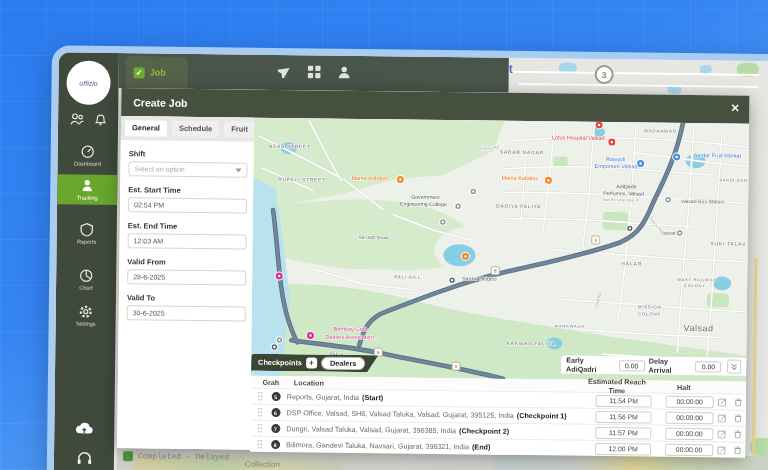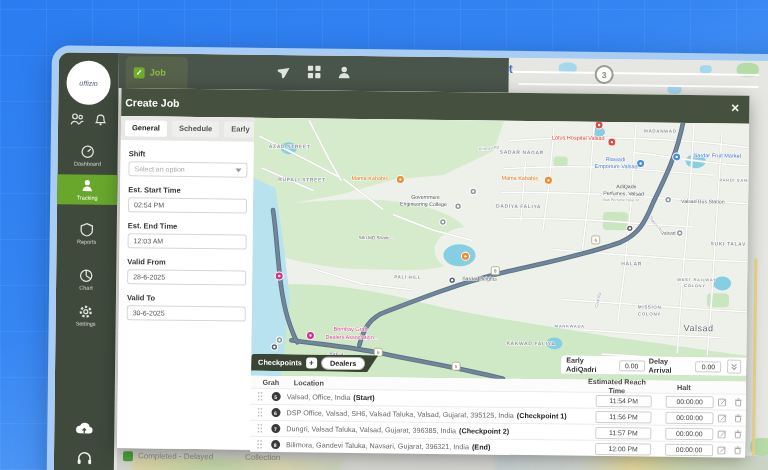--- a/index.html
+++ b/index.html
@@ -34,32 +34,32 @@
   .topbar{position:absolute;left:60px;top:0;width:390px;height:35px;background:#49544a;z-index:4;}
   .job-tab{position:absolute;left:7px;top:3px;width:62px;height:32px;background:#57624d;
     border-radius:5px 5px 0 0;display:flex;align-items:center;gap:5px;padding-left:8px;box-sizing:border-box;}
   .job-check{width:11px;height:11px;background:#6fae2a;border-radius:2px;color:#fff;font-size:8px;
     display:flex;align-items:center;justify-content:center;font-weight:bold;}
   .job-label{color:#8abc3d;font-size:9px;font-weight:bold;}
   .tb-ic{position:absolute;top:10px;}
   
   .understrip{position:absolute;left:63px;top:395px;width:678px;height:65px;background:#d2d3ce;overflow:hidden;}
   .us-icon{position:absolute;left:6px;top:3px;width:10px;height:10px;background:#4f9f3f;border-radius:2px;}
-  .us-t1{position:absolute;left:21px;top:3px;font-size:8px;color:#8b8b86;}
-  .us-t2{position:absolute;left:128px;top:3px;font-size:8px;color:#8b8b86;}
+  .us-t1{position:absolute;left:21px;top:3px;font-size:8px;color:#8b8b86;font-family:Liberation Mono, monospace;}
+  .us-t2{position:absolute;left:128px;top:10px;font-size:8px;color:#8b8b86;}
   .us-blur{position:absolute;left:378px;top:0;width:300px;height:100%;filter:blur(2px);
     background:linear-gradient(100deg,#c5cdd0 0%,#cdd3cd 28%,#e3d79b 45%,#c9d6b2 62%,#ccd2cf 100%);}
   .us-smudge{position:absolute;left:15px;top:9px;width:210px;height:14px;opacity:.75;filter:blur(3px);
     background:linear-gradient(90deg,#dccf8e,#b3cf92 40%,#d8d3a0 70%,#c2cfb4);}
   
   .modal{position:absolute;left:63px;top:35px;width:628px;height:360px;background:#fff;z-index:6;
     box-shadow:0 4px 18px rgba(0,0,0,.35);}
   .m-header{position:absolute;left:0;top:0;width:100%;height:28px;background:#46503f;
     display:flex;align-items:center;}
-  .m-title{color:#fff;font-size:10.5px;font-weight:bold;margin-left:4px;}
+  .m-title{color:#fff;font-size:10.5px;font-weight:bold;margin-left:12px;}
   .m-close{position:absolute;right:10px;top:4px;color:#f2f2f0;font-size:14px;font-weight:bold;cursor:default;}
   .leftcol{position:absolute;left:0;top:28px;width:133px;height:332px;background:#fff;}
   .tabs{display:flex;gap:5px;background:#e7e7e5;padding:4px 4px;height:16px;}
   .tab{font-size:7.5px;font-weight:bold;padding:3px 7px;border-radius:2px;background:#efefed;color:#555;}
   .tab.active{background:#fff;color:#222;}
   .f-label{margin:9px 0 3px 8px;font-size:7.5px;font-weight:bold;color:#333;}
   .f-box{margin-left:8px;width:112px;height:13px;border:1px solid #d6d6d4;border-radius:3px;background:#fff;
     font-size:7px;color:#555;display:flex;align-items:center;padding-left:5px;position:relative;}
   .f-box.select{color:#aaa;}
   .caret{position:absolute;right:5px;top:5px;width:0;height:0;border-left:3px solid transparent;
@@ -241,21 +241,21 @@
     <div class="modal">
       <div class="m-header">
         <span class="m-title">Create Job</span>
         <span class="m-close">×</span>
       </div>
 
       <div class="leftcol">
         <div class="tabs">
           <span class="tab active">General</span>
           <span class="tab">Schedule</span>
-          <span class="tab">Early</span>
+          <span class="tab">Fruit</span>
         </div>
         <div class="f-label">Shift</div>
         <div class="f-box select">
           <span>Select an option</span>
           <span class="caret"></span>
         </div>
         <div class="f-label">Est. Start Time</div>
         <div class="f-box">
           <span>02:54 PM</span>
         </div>
@@ -518,21 +518,21 @@
                   <circle cx="1" cy="4.5" r="0.9"></circle>
                   <circle cx="4" cy="4.5" r="0.9"></circle>
                   <circle cx="1" cy="8" r="0.9"></circle>
                   <circle cx="4" cy="8" r="0.9"></circle>
                 </g>
               </svg>
             </span>
           <span class="c-idx">
               <span class="idx-badge">5</span>
             </span>
-          <span class="c-loc"><span>Valsad, Office, India</span><b>(Start)</b></span>
+          <span class="c-loc"><span>Reports, Gujarat, India</span><b>(Start)</b></span>
           <span class="c-reach">
               <span class="mini-box">11:54 PM</span>
             </span>
           <span class="c-halt">
               <span class="mini-box">00:00:00</span>
             </span>
           <span class="c-ic">
               <svg width="9" height="9" viewBox="0 0 11 11">
                 <g fill="none" stroke="#9b9b9b" stroke-width="1">
                   <rect x="1" y="2" width="8.5" height="8.5" rx="1"></rect>

